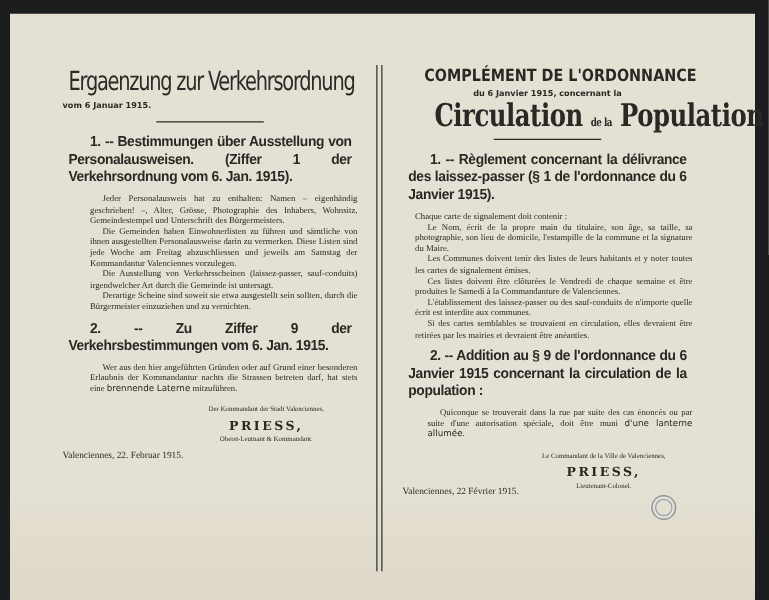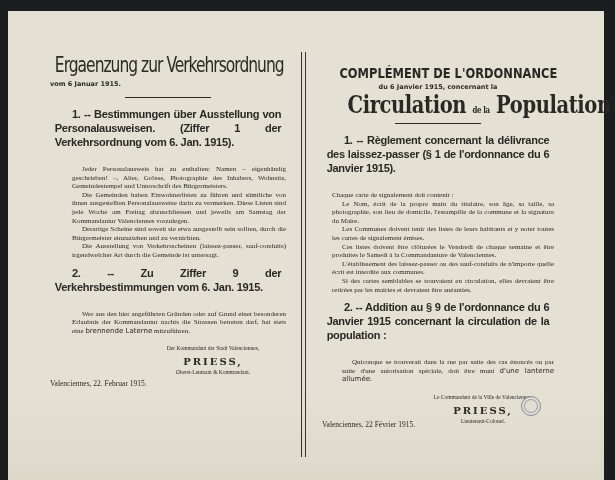--- a/index.html
+++ b/index.html
@@ -2,32 +2,32 @@
 <html><head>
 <meta charset="utf-8">
 <style>
   html, body { margin:0; padding:0; }
   body { width:615px; height:480px; background:#1c1d1f; position:relative; overflow:hidden; }
   .paper { position:absolute; left:8px; top:11px; width:596px; height:469px; background:#e4e0d3; }
   .paper:after { content:""; position:absolute; left:0; right:0; bottom:0; height:90px;
     background:linear-gradient(to bottom, rgba(228,224,211,0), rgba(215,208,190,0.5)); }
   .col { position:absolute; color:#2a2824; font-family:"Liberation Serif", serif; }
   .left { left:50px; top:40px; width:236px; }
-  .right { left:322px; top:52px; width:232px; }
+  .right { left:322px; top:40px; width:232px; }
   .divider { position:absolute; left:301px; top:52px; width:3px; height:405px;
     border-left:1px solid #333; border-right:1px solid #333; }
   .title-de { font-family:"DejaVu Sans", sans-serif; font-stretch:condensed; font-size:21px;
     text-align:center; letter-spacing:-1.2px; transform:scaleX(0.82); transform-origin:center;
     white-space:nowrap; margin:13px 0 0 -20px; width:276px; color:#2c2a26; }
   .sub { font-family:"DejaVu Sans", sans-serif; font-weight:bold; font-size:6.5px; text-align:left; margin-top:3px; }
   .rule { width:86px; height:1px; background:#2c2a26; margin:9px auto 9px; }
   .h2 { font-family:"Liberation Sans", sans-serif; font-weight:bold; font-size:11.5px; line-height:14px;
     text-align:justify; transform:scaleX(0.96); letter-spacing:-0.3px; }
   .h2.indent { text-indent:18px; }
-  .body { font-size:7px; line-height:8.6px; text-align:justify; margin-left:22px; margin-top:16px; }
+  .body { font-size:7px; line-height:8.6px; text-align:justify; margin-left:22px; margin-top:6px; }
   .body p { margin:0; text-indent:10px; }
   .body p.noin { text-indent:0; }
   .strong { font-family:"DejaVu Sans", sans-serif; font-weight:normal; font-size:7px; }
   .sig-small { font-size:5.5px; text-align:center; margin-left:90px; margin-top:10px; }
   .sig-name { font-family:"DejaVu Serif", serif; font-weight:bold; font-size:10px; letter-spacing:2px; text-align:center; margin-left:90px; margin-top:5px; }
   .sig-rank { font-size:5.5px; text-align:center; margin-left:90px; margin-top:2px; }
   .place { font-size:7.5px; margin-top:4px; }
   .title-fr1 { font-family:"DejaVu Sans", sans-serif; font-weight:bold; font-size:13.5px; text-align:center;
     transform:scaleX(0.85); white-space:nowrap; margin-top:13px; }
   .title-fr-sub { font-family:"DejaVu Sans", sans-serif; font-weight:bold; font-size:6.5px; text-align:center; margin-top:2px; }
@@ -44,22 +44,22 @@
 <div class="divider"></div>
 
 <div class="col left">
   <div class="title-de">Ergaenzung zur Verkehrsordnung</div>
   <div class="sub">vom 6 Januar 1915.</div>
   <div class="rule"></div>
   <div class="h2 indent">1. -- Bestimmungen über Ausstellung von Personalausweisen. (Ziffer 1 der Verkehrsordnung vom 6. Jan. 1915).</div>
   <div class="body">
     <p>Jeder Personalausweis hat zu enthalten: Namen – eigenhändig geschrieben! –, Alter, Grösse, Photographie des Inhabers, Wohnsitz, Gemeindestempel und Unterschrift des Bürgermeisters.</p>
     <p>Die Gemeinden haben Einwohnerlisten zu führen und sämtliche von ihnen ausgestellten Personalausweise darin zu vermerken. Diese Listen sind jede Woche am Freitag abzuschliessen und jeweils am Samstag der Kommandantur Valenciennes vorzulegen.</p>
+    <p>Die Ausstellung von Verkehrsscheinen (laissez-passer, sauf-conduits) irgendwelcher Art durch die Gemeinde ist untersagt.</p>
     <p>Derartige Scheine sind soweit sie etwa ausgestellt sein sollten, durch die Bürgermeister einzuziehen und zu vernichten.</p>
-    <p>Die Ausstellung von Verkehrsscheinen (laissez-passer, sauf-conduits) irgendwelcher Art durch die Gemeinde ist untersagt.</p>
   </div>
   <div class="h2 indent" style="margin-top:6px">2. -- Zu Ziffer 9 der Verkehrsbestimmungen vom 6. Jan. 1915.</div>
   <div class="body">
     <p><span>Wer aus den hier angeführten Gründen oder auf Grund einer besonderen Erlaubnis der Kommandantur nachts die Strassen betreten darf, hat stets eine </span><span class="strong">brennende Laterne</span><span> mitzuführen.</span></p>
   </div>
   <div class="sig-small">Der Kommandant der Stadt Valenciennes,</div>
   <div class="sig-name">PRIESS,</div>
   <div class="sig-rank">Oberst-Leutnant &amp; Kommandant.</div>
   <div class="place">Valenciennes, 22. Februar 1915.</div>
 </div>

